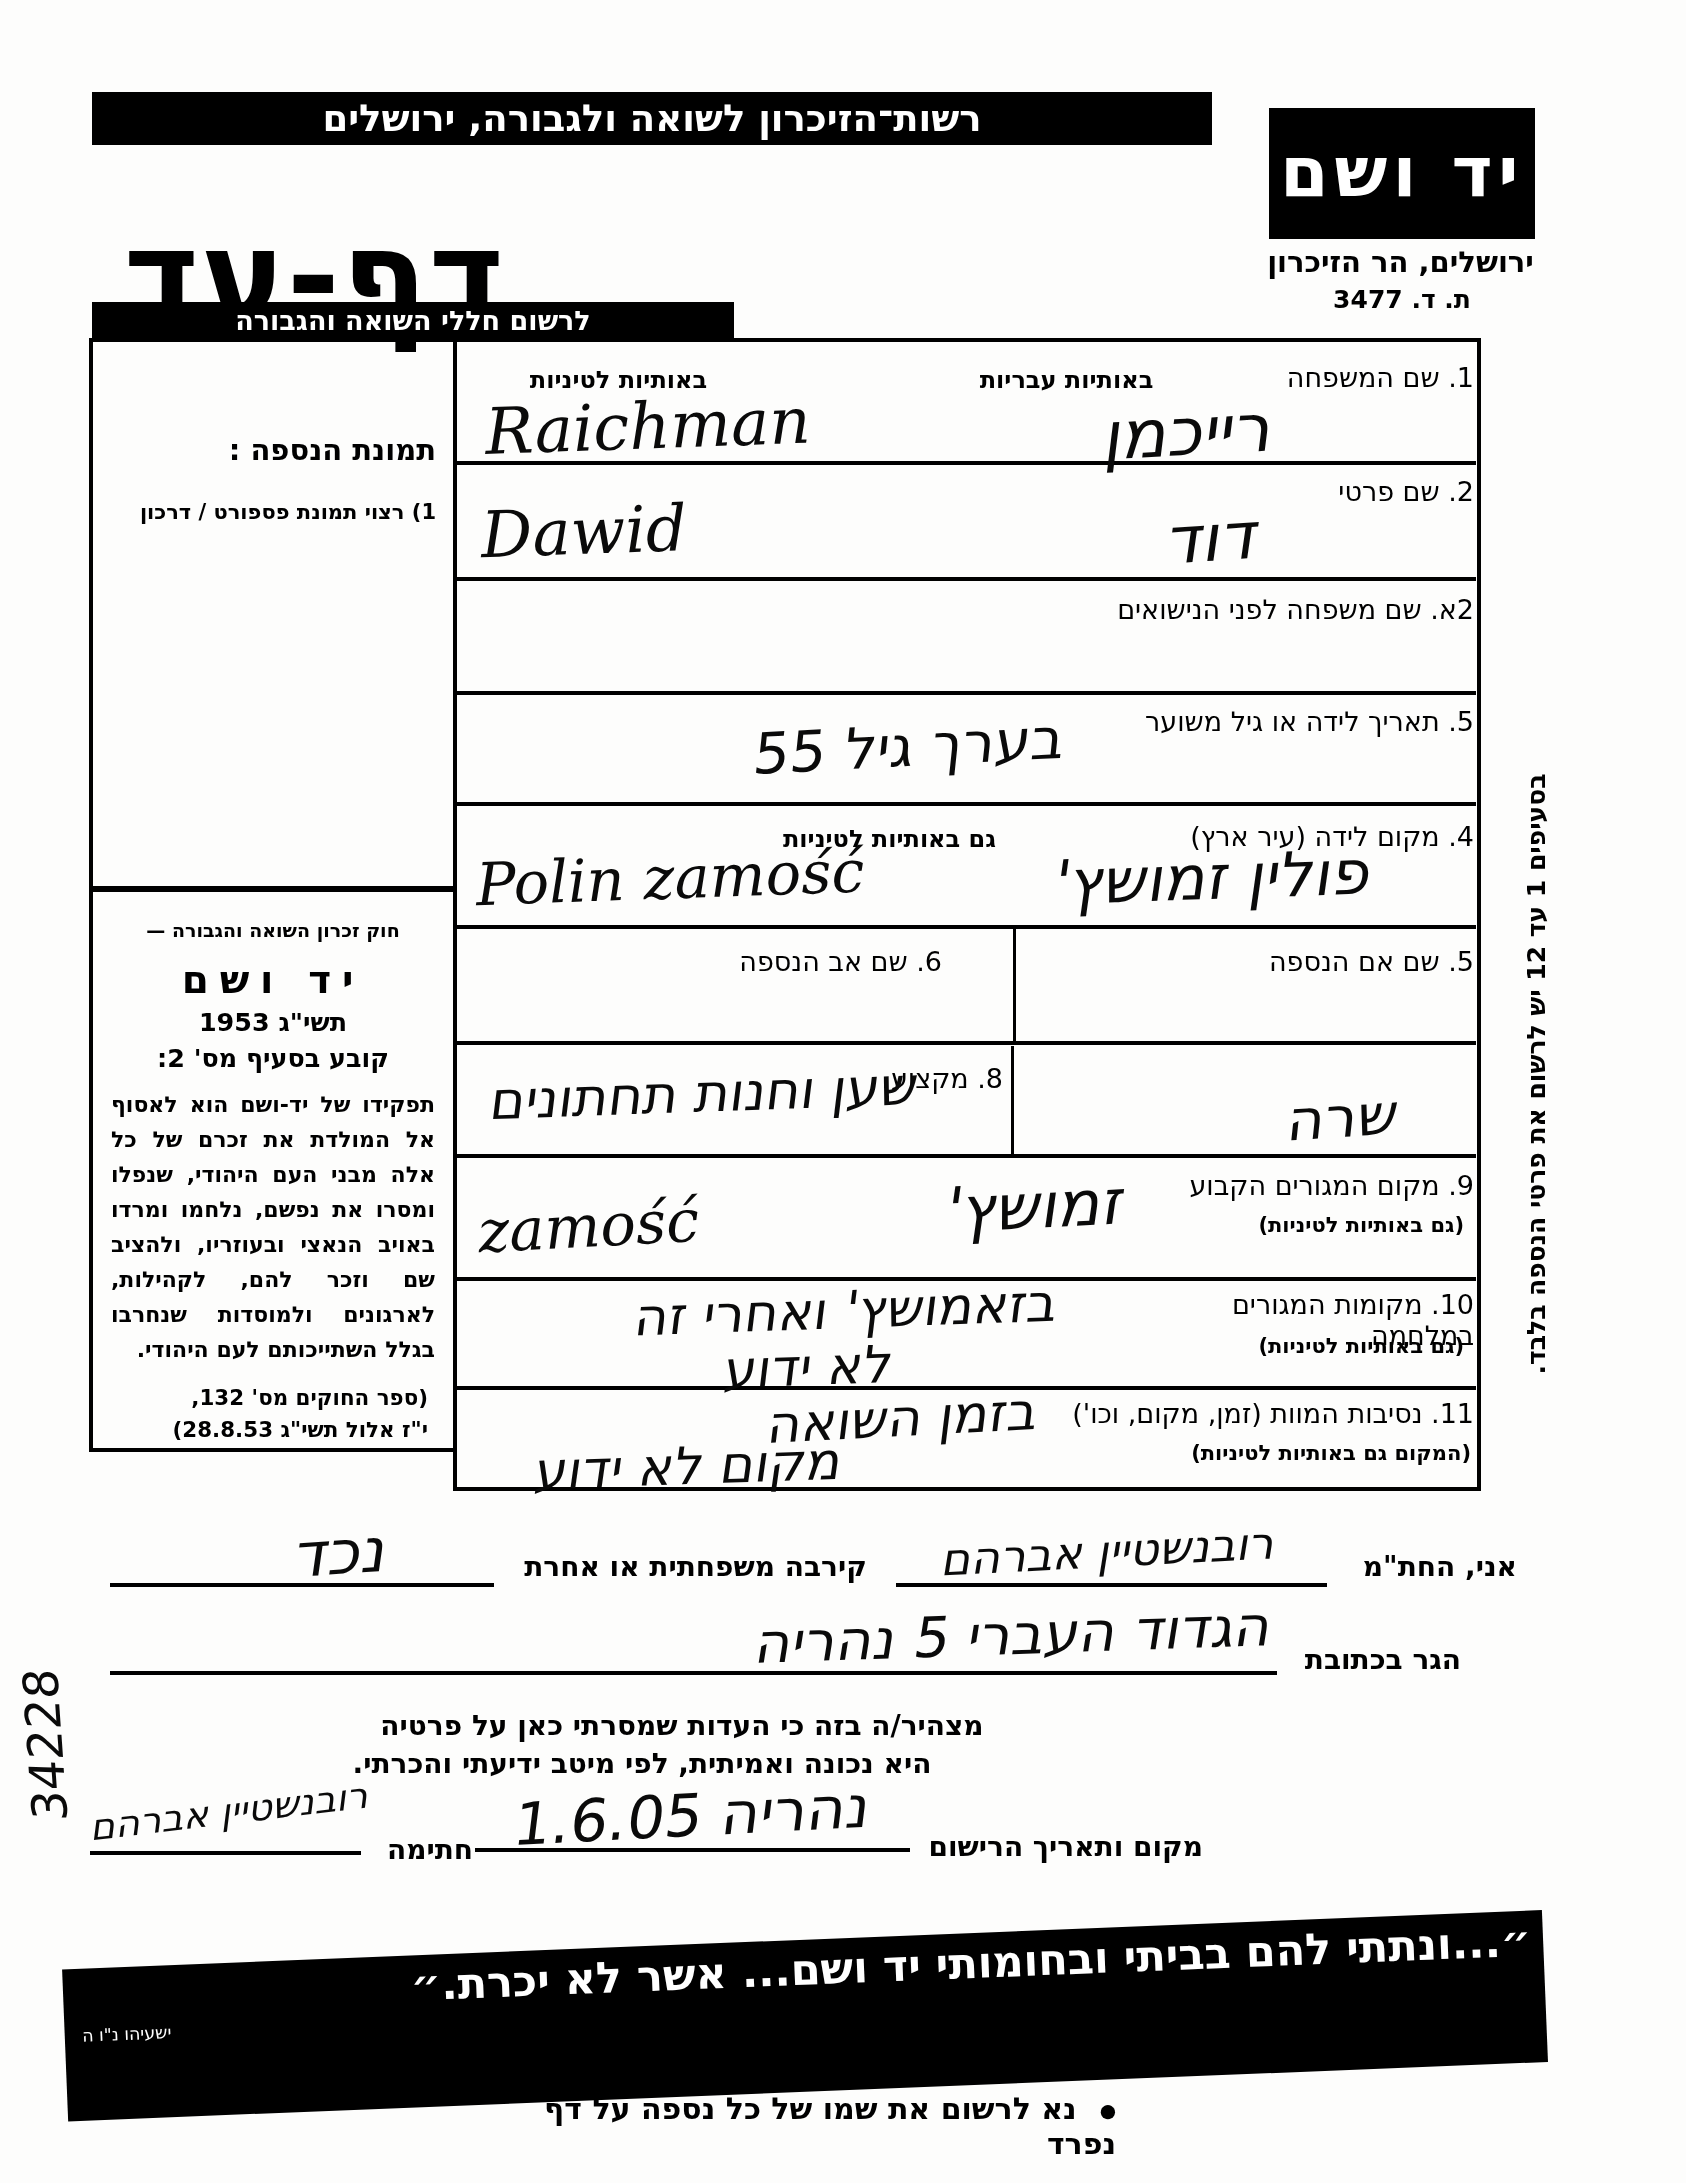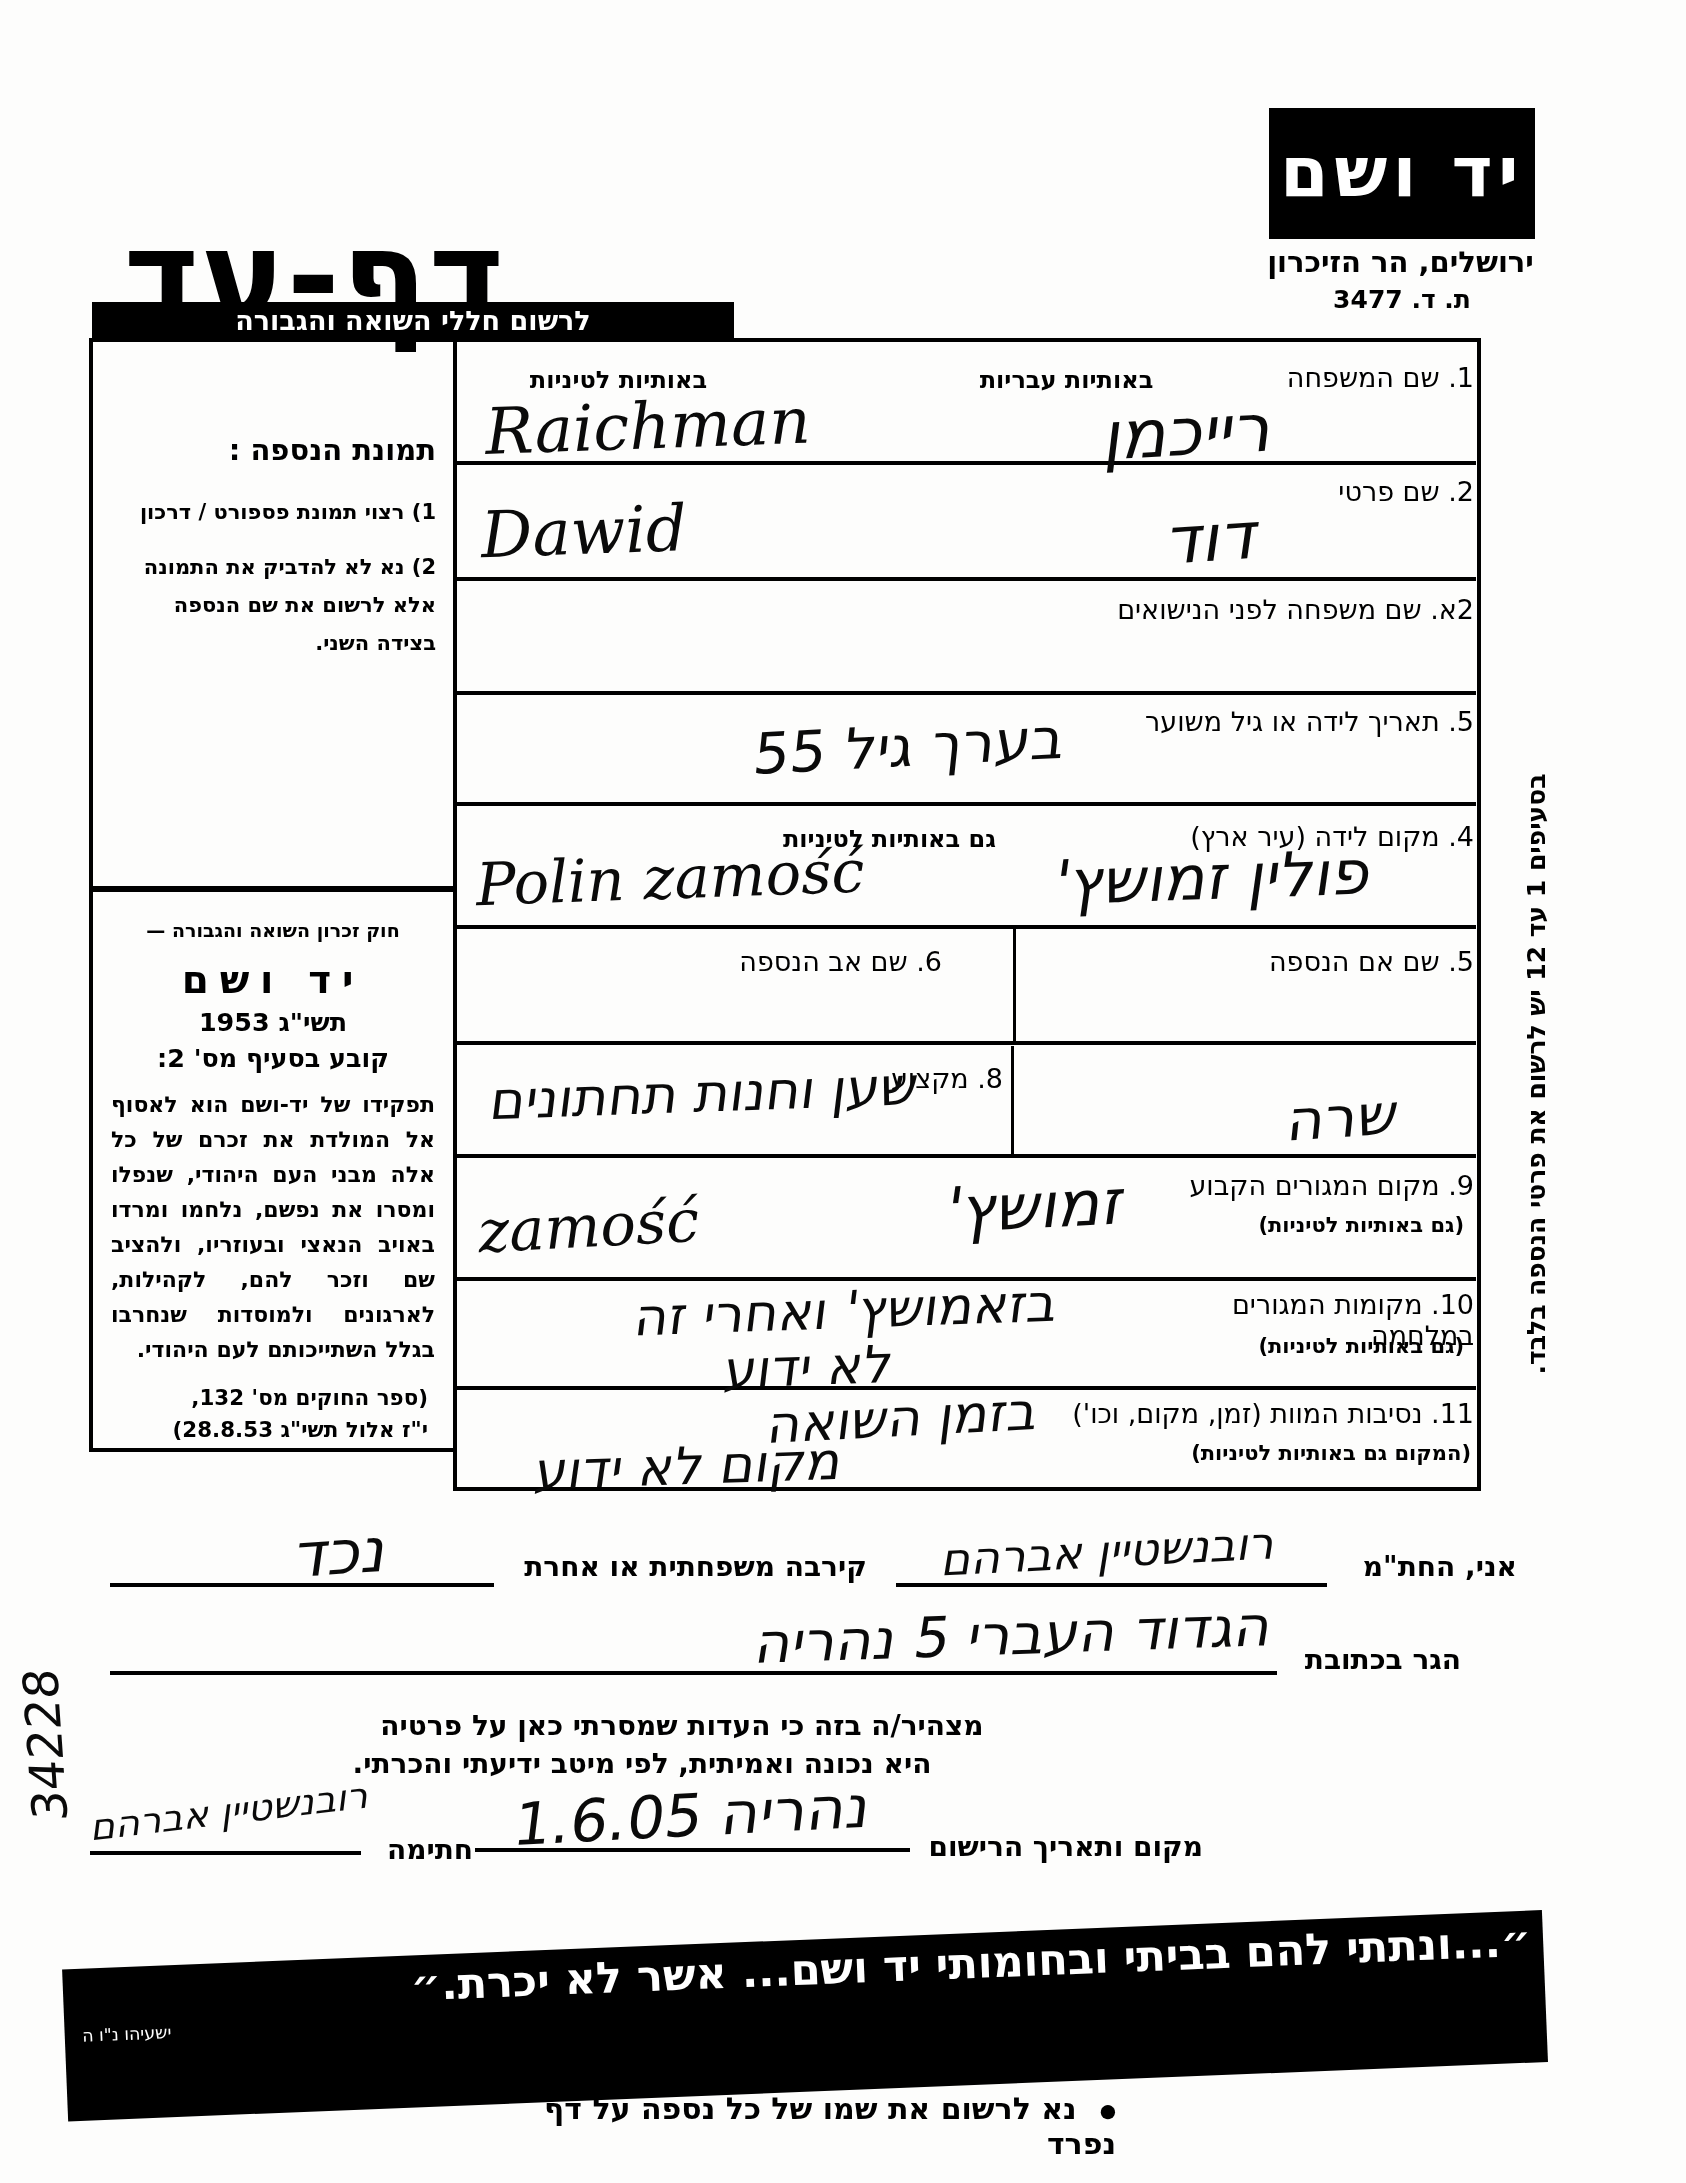--- a/index.html
+++ b/index.html
@@ -20,20 +20,21 @@
   .vline{background:#000;width:3.3px;}
   .uline{border-bottom:4.7px solid #000;}
   .ctr{text-align:center;}
   .rgt{text-align:right;}
 </style>
 </head>
 <body>
 
 <div class="page">
 
+  <div class="abs bar ctr" style="left:92px;top:92px;width:1120px;height:53px;font-size:37px;font-weight:bold;line-height:53px;">רשות־הזיכרון לשואה ולגבורה, ירושלים</div>
 
   <div class="abs ctr" style="left:87px;top:166px;width:455px;height:140px;font-size:128px;font-weight:900;line-height:134px;letter-spacing:1.3px;margin-top:44px;">דף-עד</div>
 
   <div class="abs bar ctr" style="left:92px;top:302px;width:642px;height:37px;font-size:27px;font-weight:bold;line-height:37px;">לרשום חללי השואה והגבורה</div>
 
   <div class="abs bar ctr" style="left:1269px;top:108px;width:266px;height:131px;font-size:70px;font-weight:bold;line-height:128px;letter-spacing:5.3px;">יד ושם</div>
 
   <div class="abs ctr b" style="left:1250px;top:245px;width:301px;font-size:29px;">ירושלים, הר הזיכרון</div>
   <div class="abs ctr b" style="left:1269px;top:285px;width:266px;font-size:25px;">ת. ד. 3477</div>
 
@@ -53,21 +54,20 @@
   <div class="abs hline" style="left:457px;top:1041px;width:1019px;"></div>
   <div class="abs hline" style="left:457px;top:1154px;width:1019px;"></div>
   <div class="abs hline" style="left:457px;top:1277px;width:1019px;"></div>
   <div class="abs hline" style="left:457px;top:1386px;width:1019px;"></div>
 
   <div class="abs vline" style="left:1013px;top:929px;height:113px;"></div>
   <div class="abs vline" style="left:1011px;top:1046px;height:109px;"></div>
 
   <div class="abs rgt b" style="left:127px;top:433px;width:309px;font-size:29px;">תמונת הנספה :</div>
   <div class="abs rgt b" style="left:117px;top:500px;width:319px;font-size:21px;">1) רצוי תמונת פספורט / דרכון</div>
-  <div class="abs rgt b" style="left:112px;top:549px;width:324px;font-size:21px;line-height:1.8;">2) נא לא להדביק את התמונה אלא לרשום את שם הנספה בצידה השני.</div>
 
   <div class="abs ctr b" style="left:107px;top:919px;width:332px;font-size:19px;">חוק זכרון השואה והגבורה —</div>
   <div class="abs ctr b" style="left:107px;top:957px;width:332px;font-size:39px;letter-spacing:10.7px;">יד ושם</div>
   <div class="abs ctr b" style="left:107px;top:1007px;width:332px;font-size:25.4px;">תשי"ג 1953</div>
   <div class="abs ctr b" style="left:107px;top:1043px;width:332px;font-size:25.4px;">קובע בסעיף מס' 2:</div>
   <div class="abs b" style="left:111px;top:1087px;width:324px;font-size:22px;line-height:35px;text-align:justify;">תפקידו של יד-ושם הוא לאסוף אל המולדת את זכרם של כל אלה מבני העם היהודי, שנפלו ומסרו את נפשם, נלחמו ומרדו באויב הנאצי ובעוזריו, ולהציב שם וזכר להם, לקהילות, לארגונים ולמוסדות שנחרבו בגלל השתייכותם לעם היהודי.</div>
   <div class="abs rgt b" style="left:114px;top:1385px;width:314px;font-size:21.4px;">(ספר החוקים מס' 132,</div>
   <div class="abs rgt b" style="left:114px;top:1417px;width:314px;font-size:21.4px;">י"ז אלול תשי"ג 28.8.53)</div>
 
   <div class="abs rgt lbl" style="left:1257px;top:362px;width:217px;">1. שם המשפחה</div>

